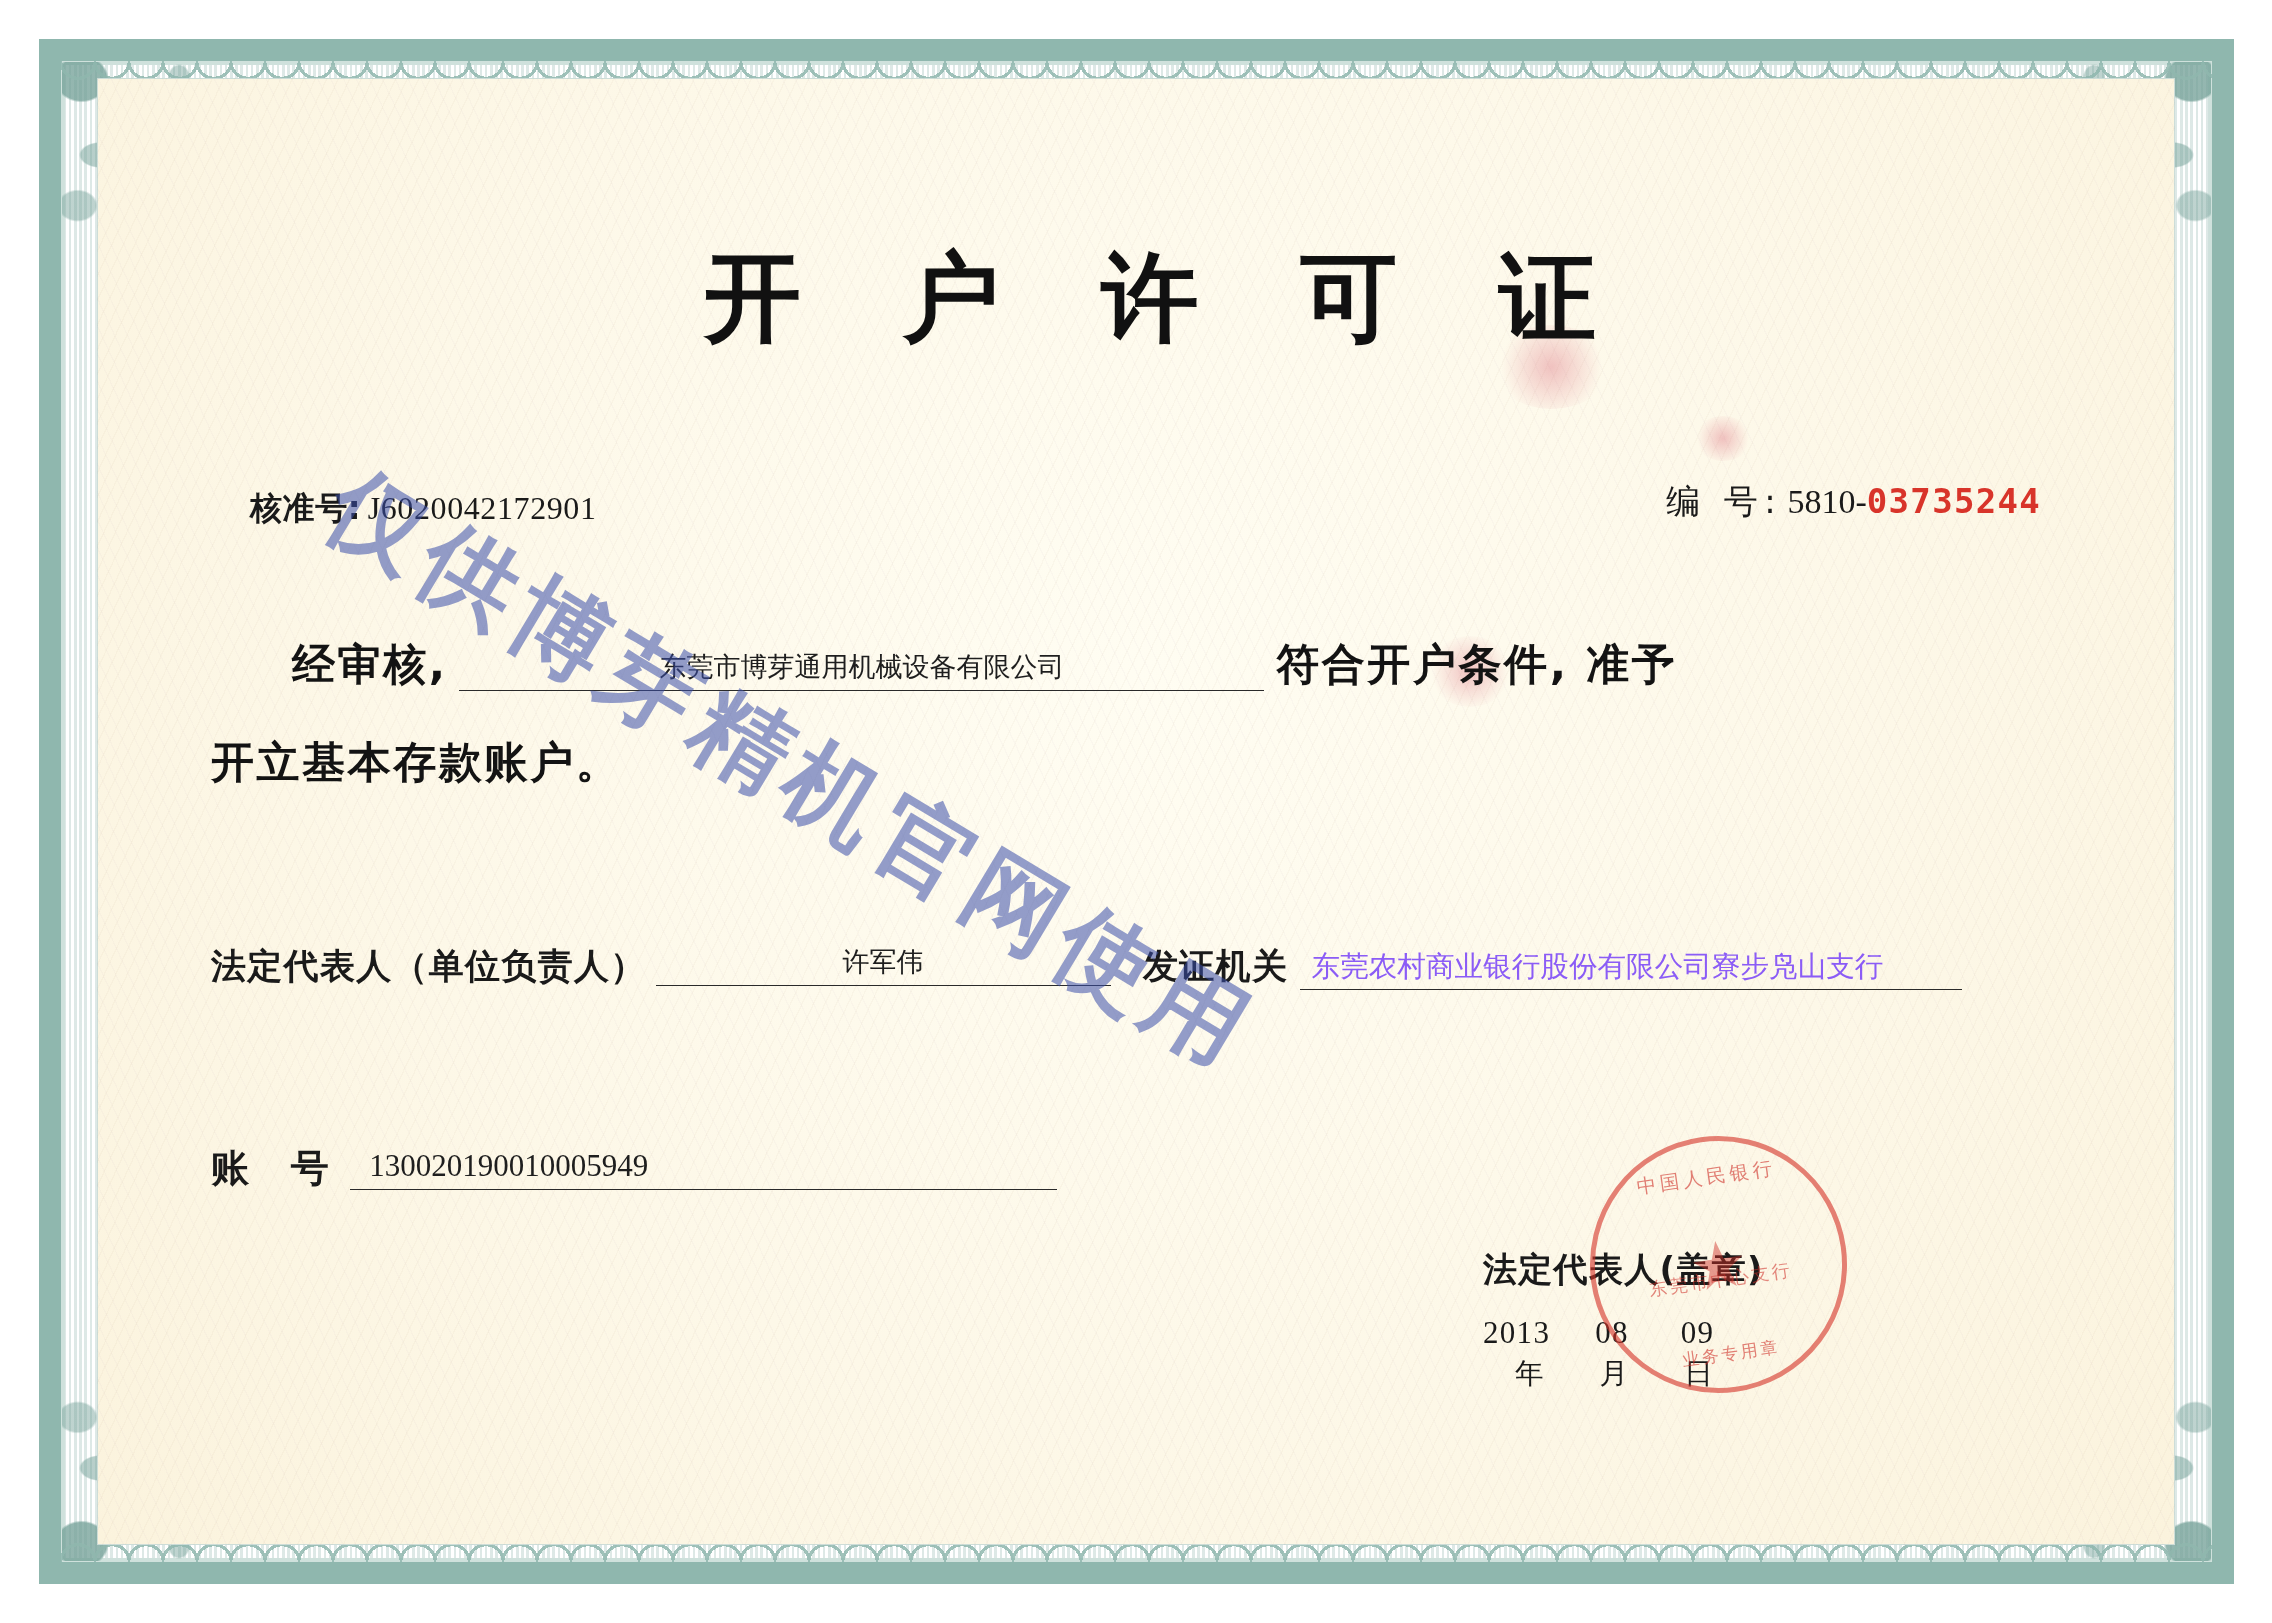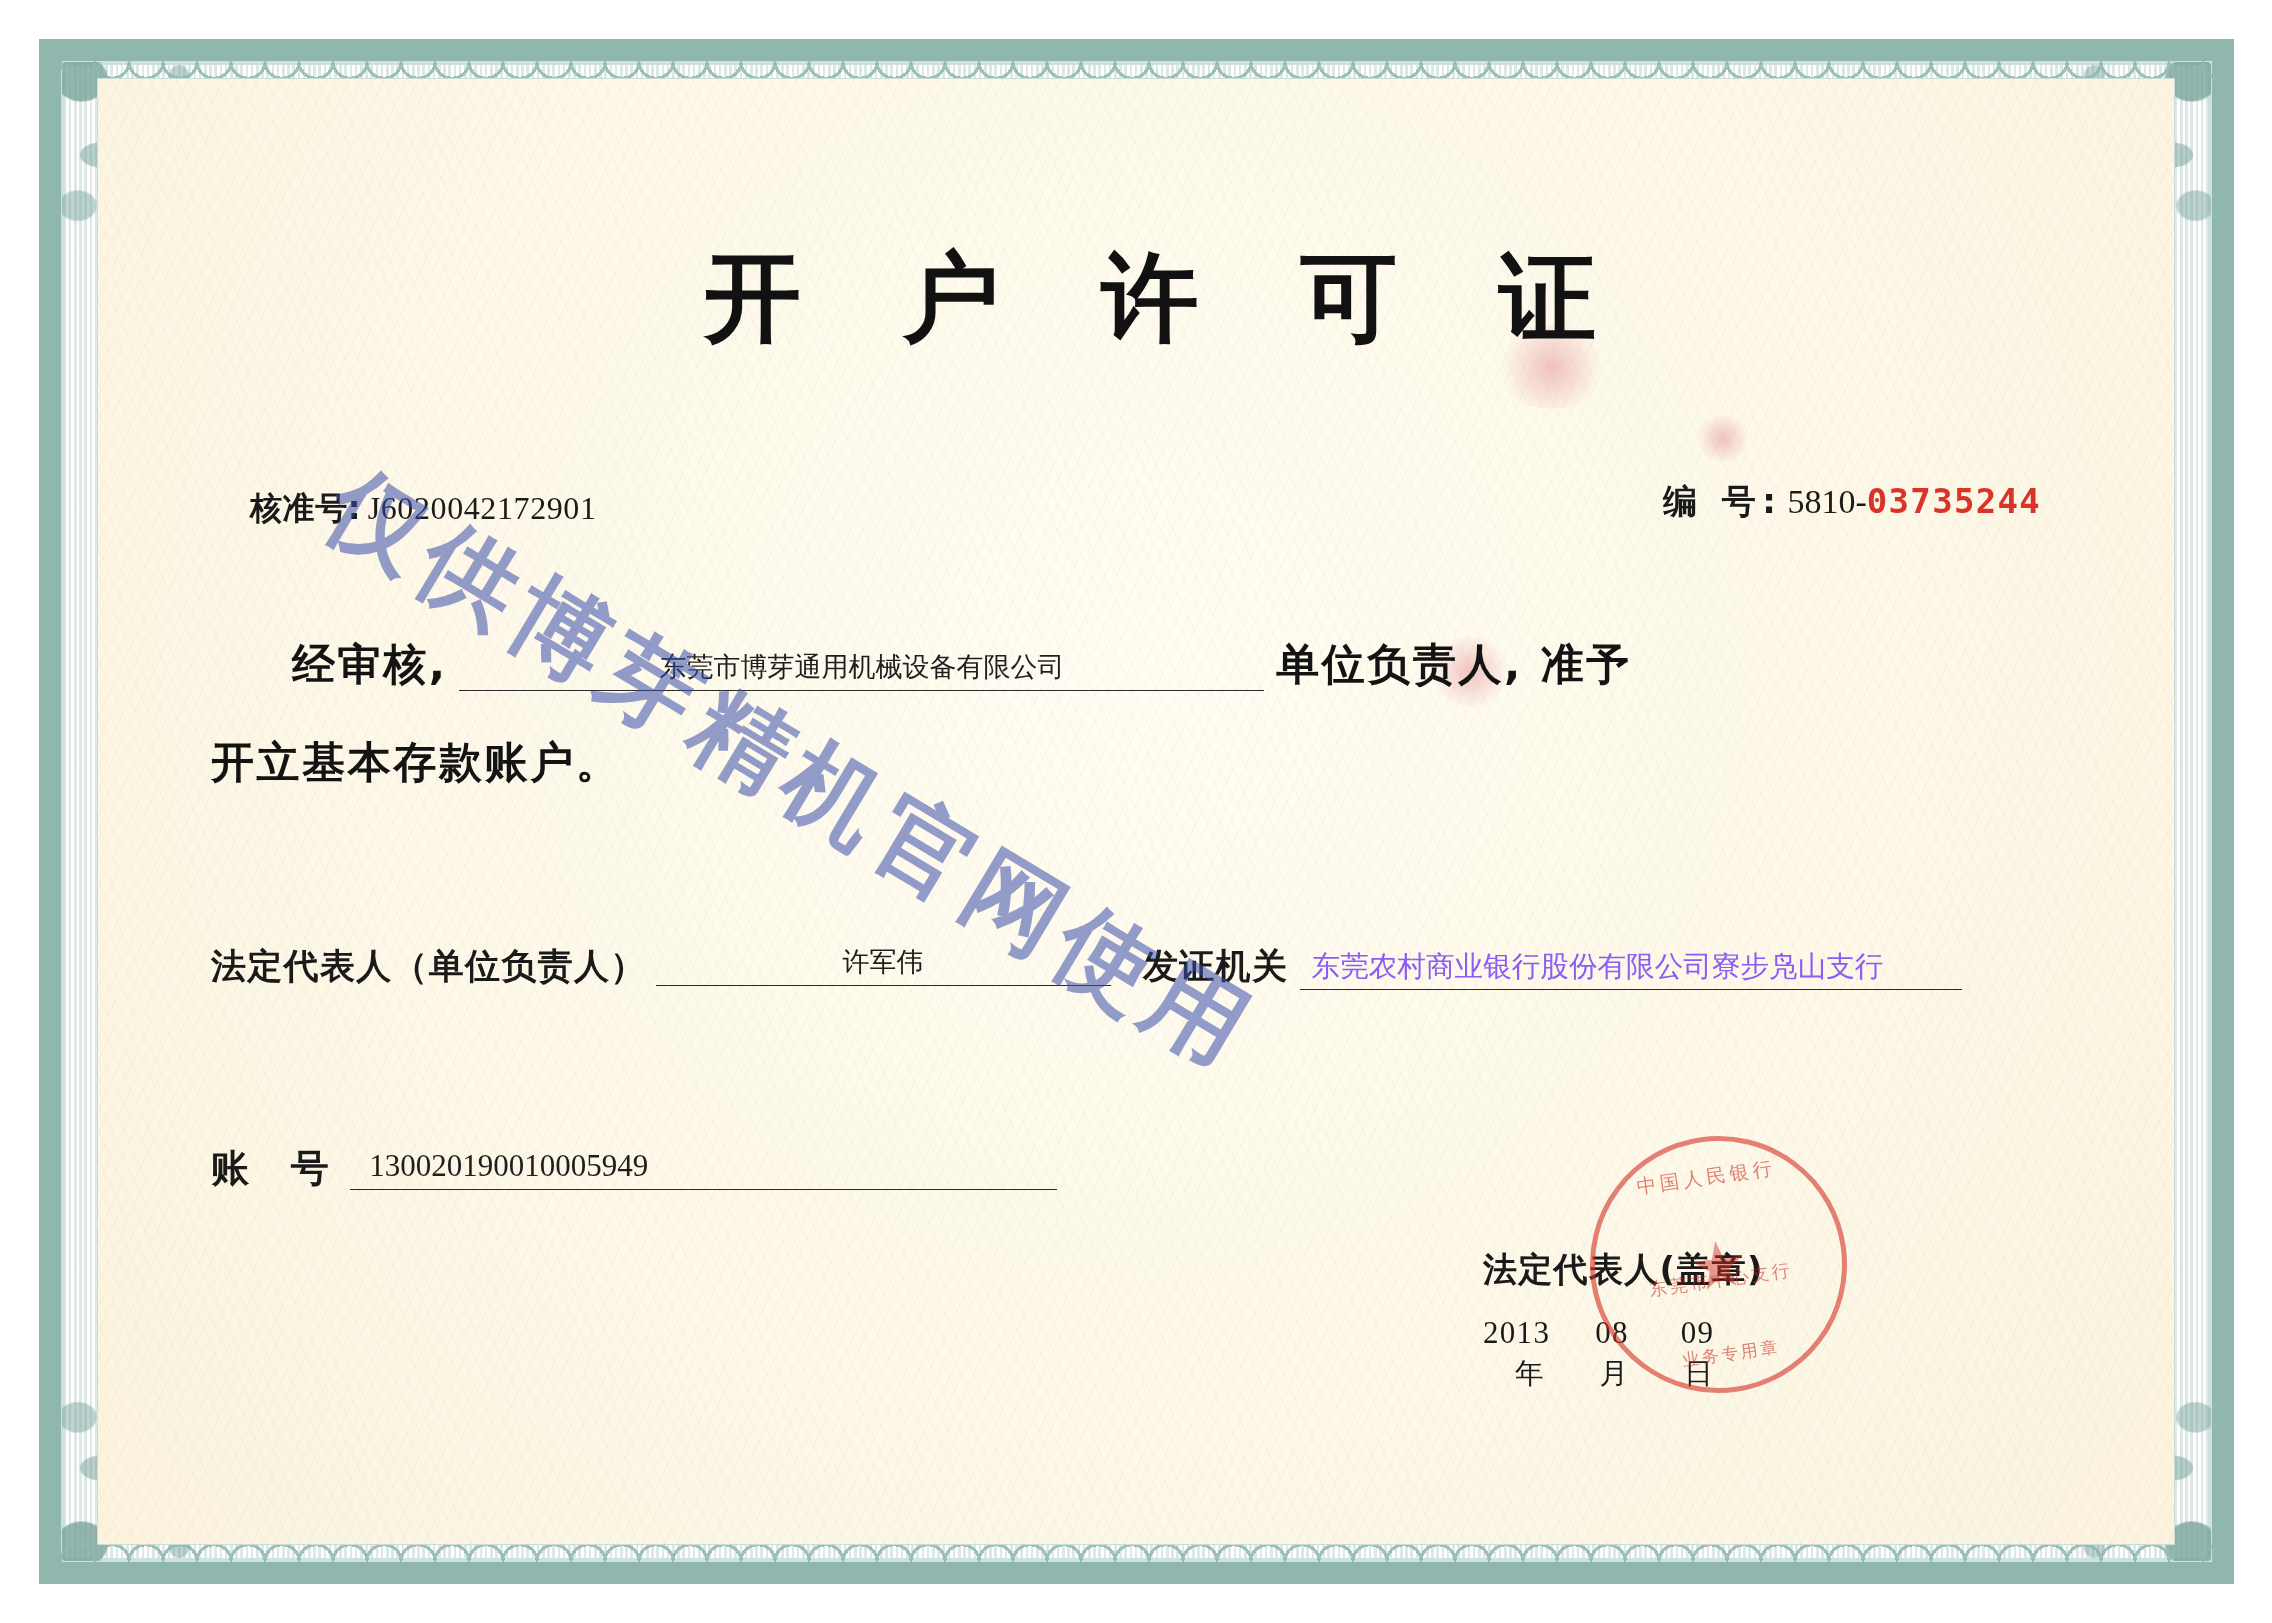--- a/index.html
+++ b/index.html
@@ -123,21 +123,21 @@
   .approval-no .label { font-family: "DejaVu Sans", sans-serif; font-weight: 700; }
   .approval-no .value { font-family: "Liberation Serif", serif; margin-left: 6.5px; }
 
   .serial-no {
     position: absolute;
     right: 162px;
     top: 401px;
     font-size: 34px;
     white-space: nowrap;
   }
-  .serial-no .label { font-family: "DejaVu Sans", sans-serif; font-weight: 700; letter-spacing: 6.5px; }
+  .serial-no .label { font-family: "DejaVu Sans", sans-serif; font-weight: 400; letter-spacing: 6.5px; }
   .serial-no .prefix { font-family: "Liberation Serif", serif; margin-left: 5.2px; }
   .serial-no .red {
     color: #d8342a;
     font-family: "DejaVu Sans Mono", monospace;
     font-weight: 700;
     letter-spacing: 1.3px;
   }
 
   .para-row1 {
     position: absolute;
@@ -369,21 +369,21 @@
       <span class="label">核准号:</span><span class="value">J6020042172901</span>
     </div>
 
     <div class="serial-no">
       <span class="label">编 号:</span><span class="prefix">5810-</span><span class="red">03735244</span>
     </div>
 
     <div class="para-row1">
       <span class="big-cn">经审核,</span>
       <span class="fill-line company">东莞市博芽通用机械设备有限公司</span>
-      <span class="big-cn">单位负责人, 准予</span>
+      <span class="big-cn">符合开户条件, 准予</span>
     </div>
 
     <div class="para-row2">
       <span class="big-cn">开立基本存款账户。</span>
     </div>
 
     <div class="rep-row">
       <span class="rep-label">法定代表人（单位负责人）</span>
       <span class="fill-line rep">许军伟</span>
       <span class="bank-label">发证机关</span>

